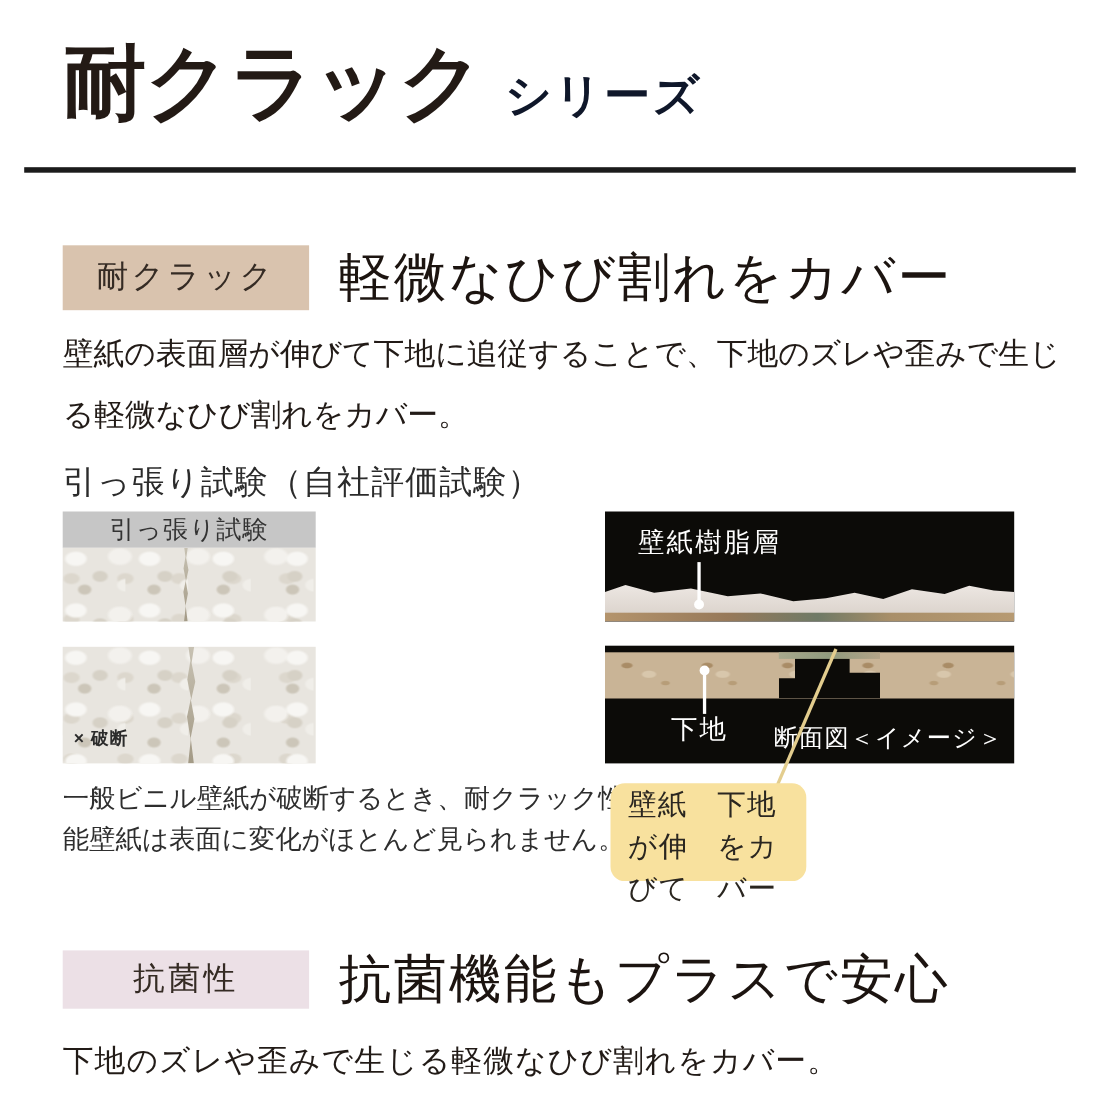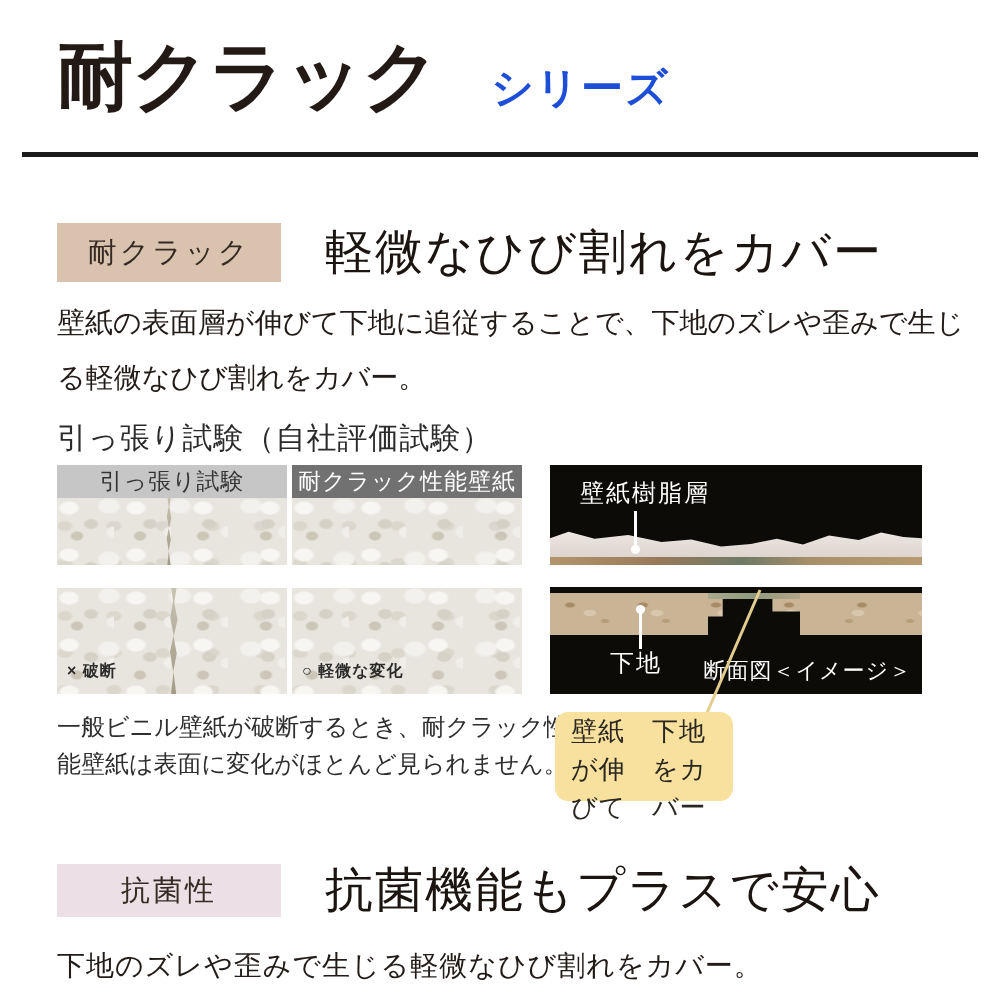--- a/index.html
+++ b/index.html
@@ -5,33 +5,33 @@
   * { margin:0; padding:0; box-sizing:border-box; }
   html,body { background:#ffffff; }
   .page {
     position:relative; width:1000px; height:1000px; margin:0 auto;
     background:#ffffff; overflow:hidden;
     font-family:"Liberation Sans", sans-serif; color:#221b17;
   }
   
   .title-row { position:absolute; left:57px; top:34px; display:flex; align-items:baseline; }
   .title-main { font-size:76px; font-weight:bold; letter-spacing:-1px; color:#231a15; line-height:1.1; }
-  .title-sub  { font-size:42px; font-weight:bold; color:#1d4ed8; margin-left:52px; letter-spacing:2px;text-align:right; }
+  .title-sub  { font-size:42px; font-weight:bold; color:#0f172a; margin-left:20px; letter-spacing:2px;text-align:right; }
   .divider { position:absolute; left:22px; top:152px; width:956px; height:5px; background:#1b1b1b; }
 
   
   .sec-row { position:absolute; left:57px; display:flex; align-items:center; }
   .sec-tag {
     width:224px; text-align:center; font-size:29px; letter-spacing:3px; color:#352b24;
   }
   .tag-crack { background:#d9c3ae; height:59px; line-height:59px; }
   .tag-anti  { background:#ece0e6; height:53px; line-height:53px; }
   .sec-heading {
     font-family:"Liberation Serif","DejaVu Serif",serif;
-    font-size:48px; letter-spacing:2px; color:#1c1410; margin-left:44px; white-space:nowrap;
+    font-size:48px; letter-spacing:2px; color:#1c1410; margin-left:27px; white-space:nowrap;
   }
 
   
   .para {
     position:absolute; font-family:"Liberation Serif","DejaVu Serif",serif;
     font-size:28px; line-height:55px; color:#221b17;
   }
   .para1 { left:57px; top:295px; width:930px; }
   .para2 { left:57px; top:938px; width:930px; letter-spacing:1px; }
 
@@ -148,31 +148,20 @@
     <div class="img-gap"></div>
     <div class="stucco img-bottom">
       <div class="crack wide"></div>
       <div class="cmp-result">
         <span>×</span>
         <span>破断</span>
       </div>
     </div>
   </div>
 
-  <div class="cmp-col right">
-    <div class="cmp-header dark">耐クラック性能壁紙</div>
-    <div class="stucco img-top"></div>
-    <div class="img-gap"></div>
-    <div class="stucco img-bottom">
-      <div class="cmp-result">
-        <span>○</span>
-        <span>軽微な変化</span>
-      </div>
-    </div>
-  </div>
 
   <div class="xsec top">
     <div class="resin-layer"></div>
     <div class="resin-underline"></div>
     <div class="xsec-label label-resin">壁紙樹脂層</div>
     <div class="leader leader-resin"></div>
     <div class="marker-dot dot-resin"></div>
   </div>
 
   <div class="xsec bottom">

